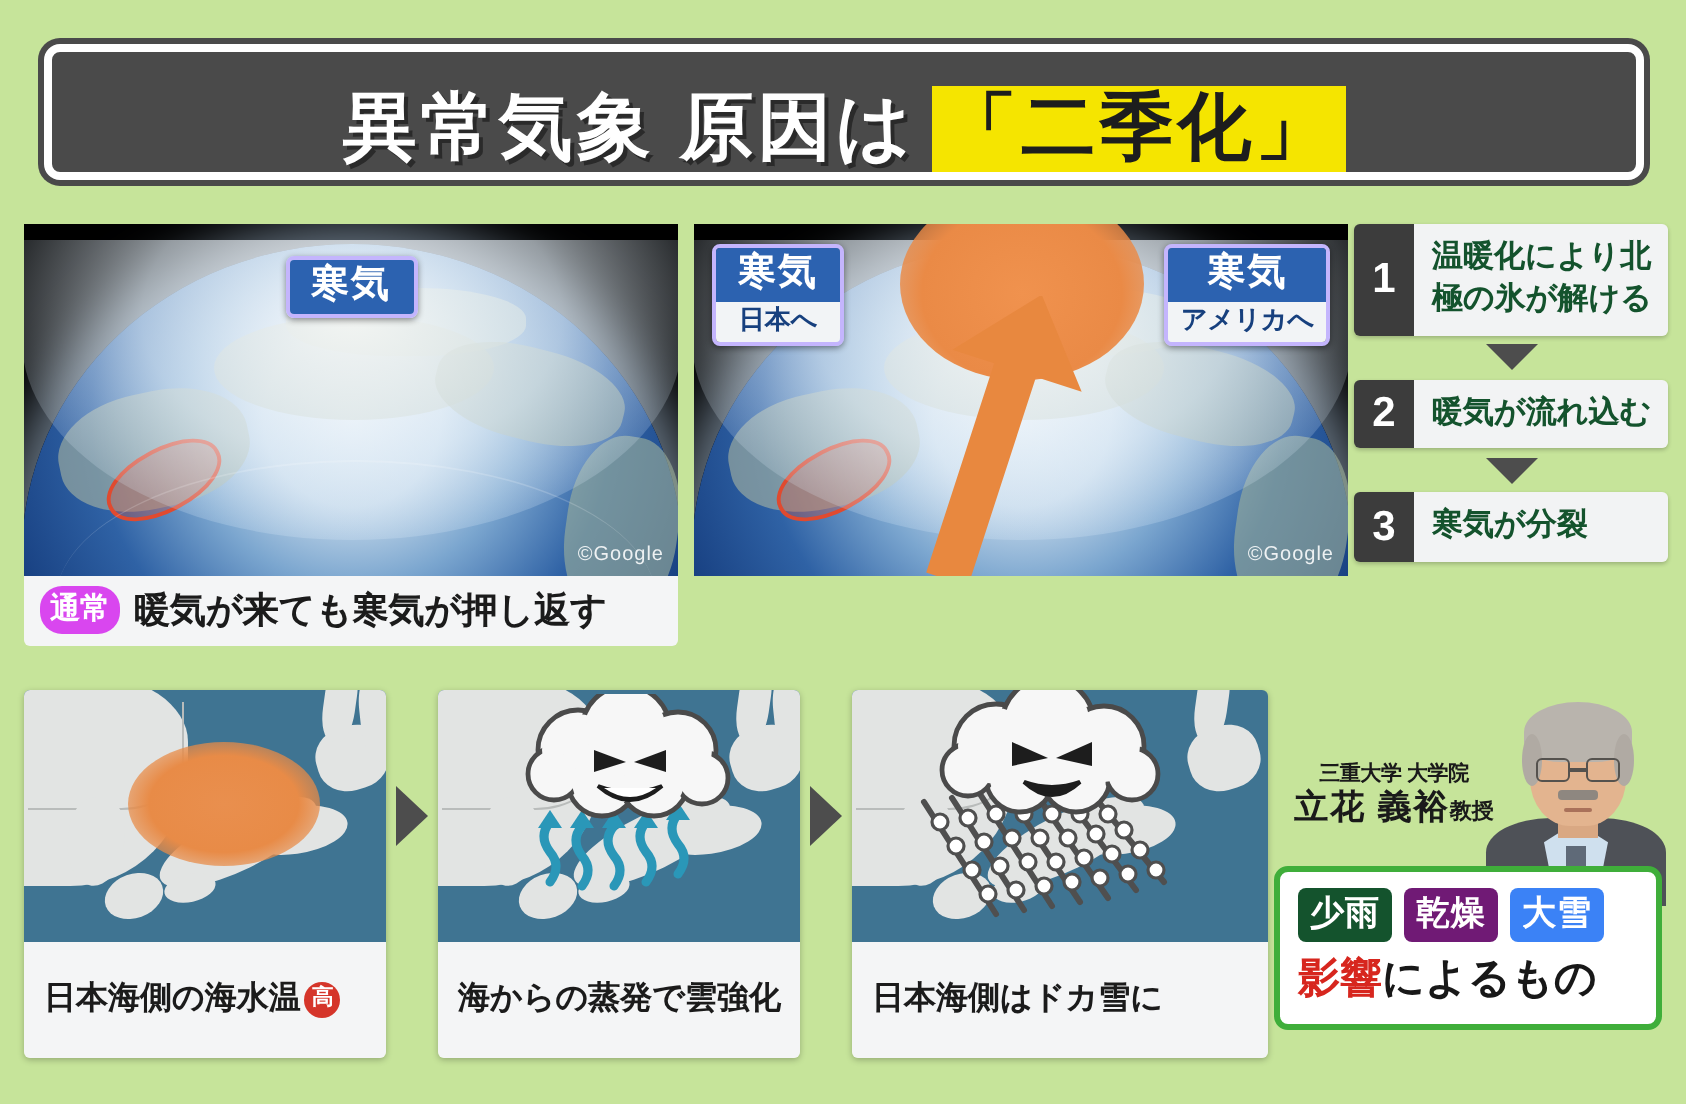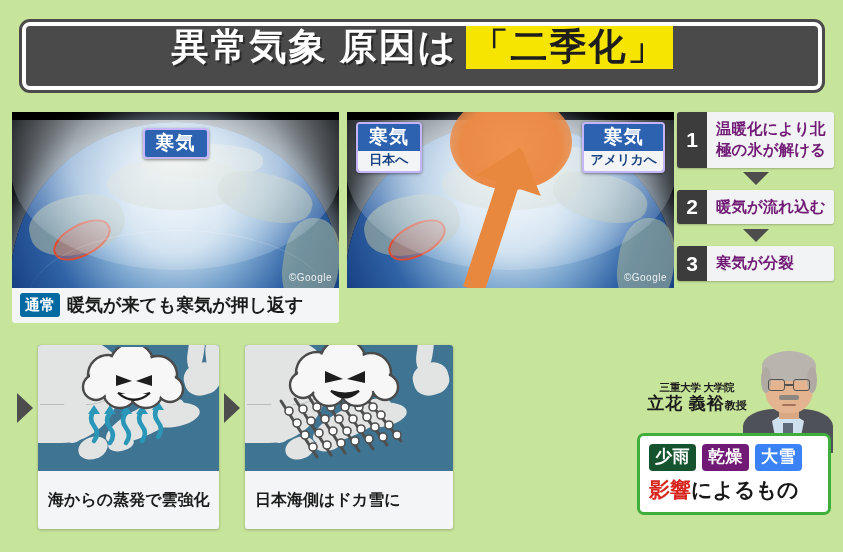--- a/index.html
+++ b/index.html
@@ -11,21 +11,21 @@
   }
   #root { position: relative; width: 843px; height: 552px; background: #c6e49a; }
 
   
   .title-bar {
     position: absolute; left: 22px; top: 22px; width: 800px; height: 68px;
     background: #4a4a4a;
     border: 4px solid #ffffff;
     border-radius: 8px;
     box-shadow: 0 0 0 3px #4a4a4a;
-    display: flex; align-items: flex-start; justify-content: center;
+    display: flex; align-items: flex-end; justify-content: center;
   }
   .title-text {
     color: #ffffff; font-size: 37px; font-weight: bold; letter-spacing: 2px;
     white-space: nowrap; line-height: 1;
     text-shadow: 2px 2px 0 #2a2a2a;
   }
   .title-hl {
     background: #f5e500; color: #1d1d1d; padding: 2px 6px 4px 6px;
     margin-left: 8px; display: inline-block; line-height: 1;
     text-shadow: none;
@@ -109,40 +109,41 @@
   
   .globe-cap {
     width: 327px; background: #f4f5f6; border-radius: 0 0 3px 3px;
     padding: 5px 8px 6px 8px; display: flex; align-items: center; gap: 7px;
     white-space: nowrap;
   }
   .cap-badge {
     color: #fff; font-size: 15px; font-weight: bold; line-height: 1;
     padding: 4px 5px 5px; border-radius: 3px; flex: none;
   }
-  .cap-badge.green { background: #0369a1; }
+  .cap-badge.green { background: #d946ef; border-radius: 11px; }
   .cap-text { font-size: 18px; font-weight: bold; color: #1b1b1b; line-height: 1; }
   .cap-text .red { color: #d7261e; }
 
   
   .steps { position: absolute; left: 677px; top: 112px; width: 157px; }
   .step-row {
     display: flex; align-items: stretch;
     border-radius: 3px; overflow: hidden;
     box-shadow: 0 1px 2px rgba(0,0,0,.22);
   }
   .step-num {
     flex: none; width: 30px; background: #3c3c3c; color: #ffffff;
     font-size: 21px; font-weight: bold;
     display: flex; align-items: center; justify-content: center;
   }
   .step-body {
-    flex: 1; background: #f2f3f4; color: #701a75;
+    flex: 1; background: #f2f3f4; color: #14532d;
     font-size: 15.5px; font-weight: bold; line-height: 1.34;
     padding: 7px 6px 7px 9px;
+    font-family: Liberation Mono, monospace;
   }
   .step-arrow {
     height: 22px; display: flex; align-items: center; justify-content: center;
   }
   .step-arrow i {
     display: block; width: 0; height: 0;
     border-left: 13px solid transparent; border-right: 13px solid transparent;
     border-top: 13px solid #4d4d4d;
   }
 
@@ -326,20 +327,39 @@
         <i></i>
       </div>
     <div class="step-row">
       <div class="step-num">3</div>
       <div class="step-body">寒気が分裂</div>
     </div>
   </div>
 
   <div class="seq">
 
+    <div class="seq-card">
+      <div class="seq-map">
+        <div class="m-land asia"></div>
+          <div class="border-l"></div>
+        <div class="m-land korea"></div>
+          <div class="m-land hon"></div>
+          <div class="m-land hon2"></div>
+        <div class="m-land kyu"></div>
+          <div class="m-land shik"></div>
+        <div class="m-land hok"></div>
+          <div class="m-land sakh"></div>
+          <div class="m-land kam"></div>
+        <div class="sst-blob"></div>
+      </div>
+      <div class="seq-cap">
+        <span>日本海側の海水温</span>
+          <span class="hot-badge">高</span>
+      </div>
+    </div>
 
     <div class="seq-sep">
         <i></i>
       </div>
 
     <div class="seq-card">
       <div class="seq-map">
         <div class="m-land asia"></div>
           <div class="border-l"></div>
         <div class="m-land korea"></div>

